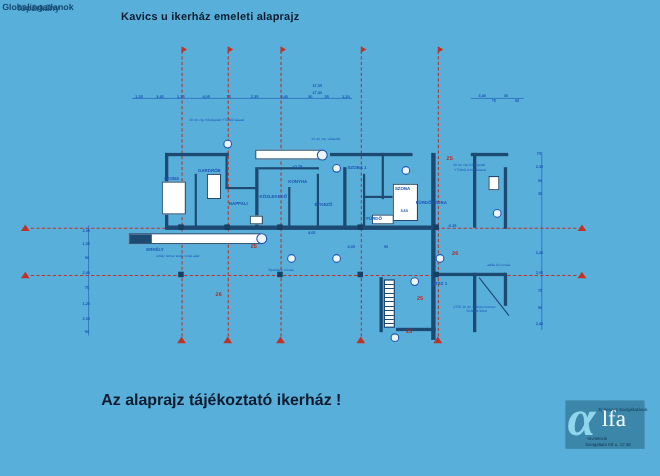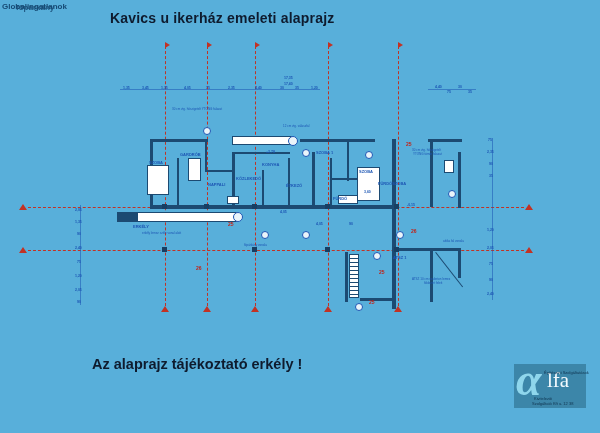--- a/index.html
+++ b/index.html
@@ -1,18 +1,18 @@
 <!DOCTYPE html>
 <html><head>
 <meta charset="utf-8">
 <style>
   html,body{margin:0;padding:0;}
   .canvas{position:relative;width:600px;height:433px;background:#58afda;overflow:hidden;
           font-family:"Liberation Sans", sans-serif;}
-  .title{position:absolute;left:110px;top:10px;font-size:14px;font-weight:700;
+  .title{position:absolute;left:110px;top:10px;font-size:10px;font-weight:700;
          color:#0e1b2e;letter-spacing:.2px;}
   .footnote{position:absolute;left:92px;top:356px;font-size:14.5px;font-weight:700;color:#0e1b2e;}
   .watermark{position:absolute;left:2px;top:2px;font-size:8px;font-weight:800;color:#164a74;line-height:9px;}
   .watermark .wm2{position:absolute;left:14px;top:1px;opacity:.85;}
   
   .wall{position:absolute;background:#1c4a72;}
   .wbox{position:absolute;background:#ffffff;border:1px solid #1c4a72;box-sizing:border-box;}
   .blk{position:absolute;background:#1c4a72;}
   .col{position:absolute;width:5px;height:5px;background:#173f63;}
   .circ{position:absolute;width:8px;height:8px;border-radius:50%;background:#eaf4fa;
@@ -194,21 +194,21 @@
       <div class="dim" style="left: 316px; top: 222px;">4,05</div>
       <div class="dim" style="left: 349px; top: 222px;">90</div>
       <div class="dim" style="left: 407px; top: 203px;">-0,15</div>
       <div class="dim" style="left: 280px; top: 210px;">4,05</div>
       <div class="dimline" style="left: 120px; top: 89px; width: 200px; height: 1px;"></div>
       <div class="dimline" style="left: 428px; top: 89px; width: 48px; height: 1px;"></div>
       <div class="dimline" style="left: 80px; top: 205px; width: 1px; height: 100px;"></div>
       <div class="dimline" style="left: 492px; top: 138px; width: 1px; height: 162px;"></div>
     </div>
 
-  <div class="footnote">Az alaprajz tájékoztató erkély !</div>
+  <div class="footnote">Az alaprajz tájékoztató ikerház !</div>
 
   <div class="logo">
     <span class="alpha">α</span>
     <span class="rest">lfa</span>
     <span class="stext" style="left:30px;top:6px;">Építészeti Szolgáltatások</span>
     <span class="stext" style="left:20px;top:32px;">Kivitelezői</span>
     <span class="stext" style="left:18px;top:37px;">Szolgáltató Kft u. 12 38</span>
   </div>
 
 </div>

